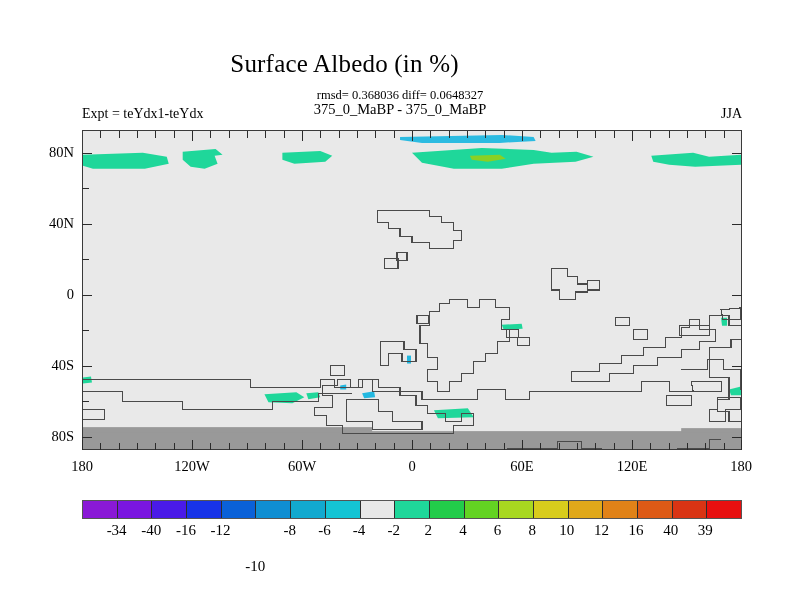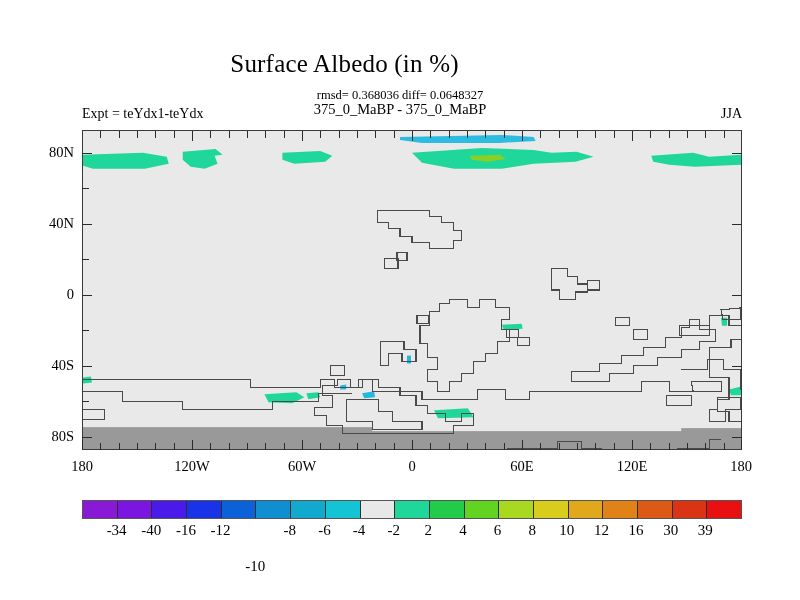--- a/index.html
+++ b/index.html
@@ -393,15 +393,15 @@
     <div class="cbtick" style="left: 242.421px;">-6</div>
     <div class="cbtick" style="left: 277.053px;">-4</div>
     <div class="cbtick" style="left: 311.684px;">-2</div>
     <div class="cbtick" style="left: 346.316px;">2</div>
     <div class="cbtick" style="left: 380.947px;">4</div>
     <div class="cbtick" style="left: 415.579px;">6</div>
     <div class="cbtick" style="left: 450.211px;">8</div>
     <div class="cbtick" style="left: 484.842px;">10</div>
     <div class="cbtick" style="left: 519.474px;">12</div>
     <div class="cbtick" style="left: 554.105px;">16</div>
-    <div class="cbtick" style="left: 588.737px;">30</div>
+    <div class="cbtick" style="left: 588.737px;">40</div>
     <div class="cbtick" style="left: 623.368px;">39</div>
   </div>
 
 </body></html>

